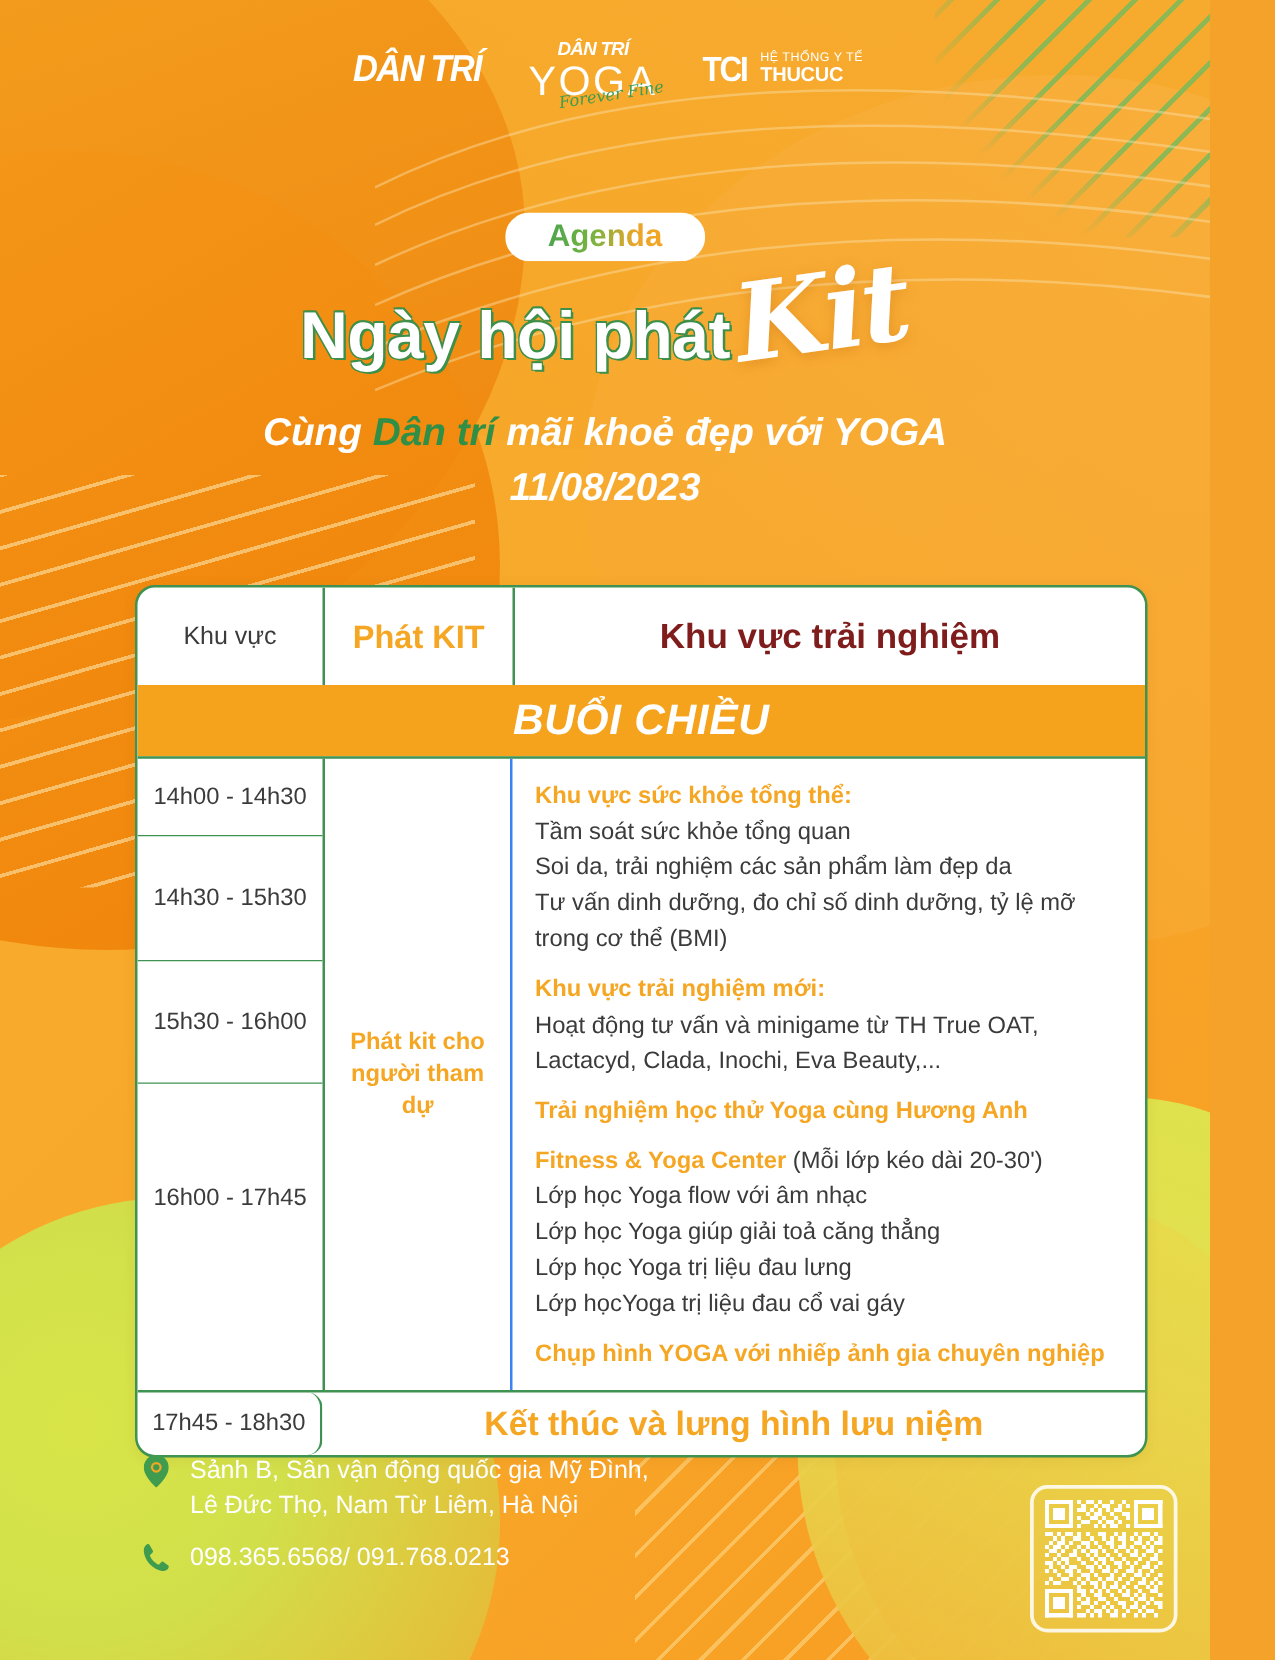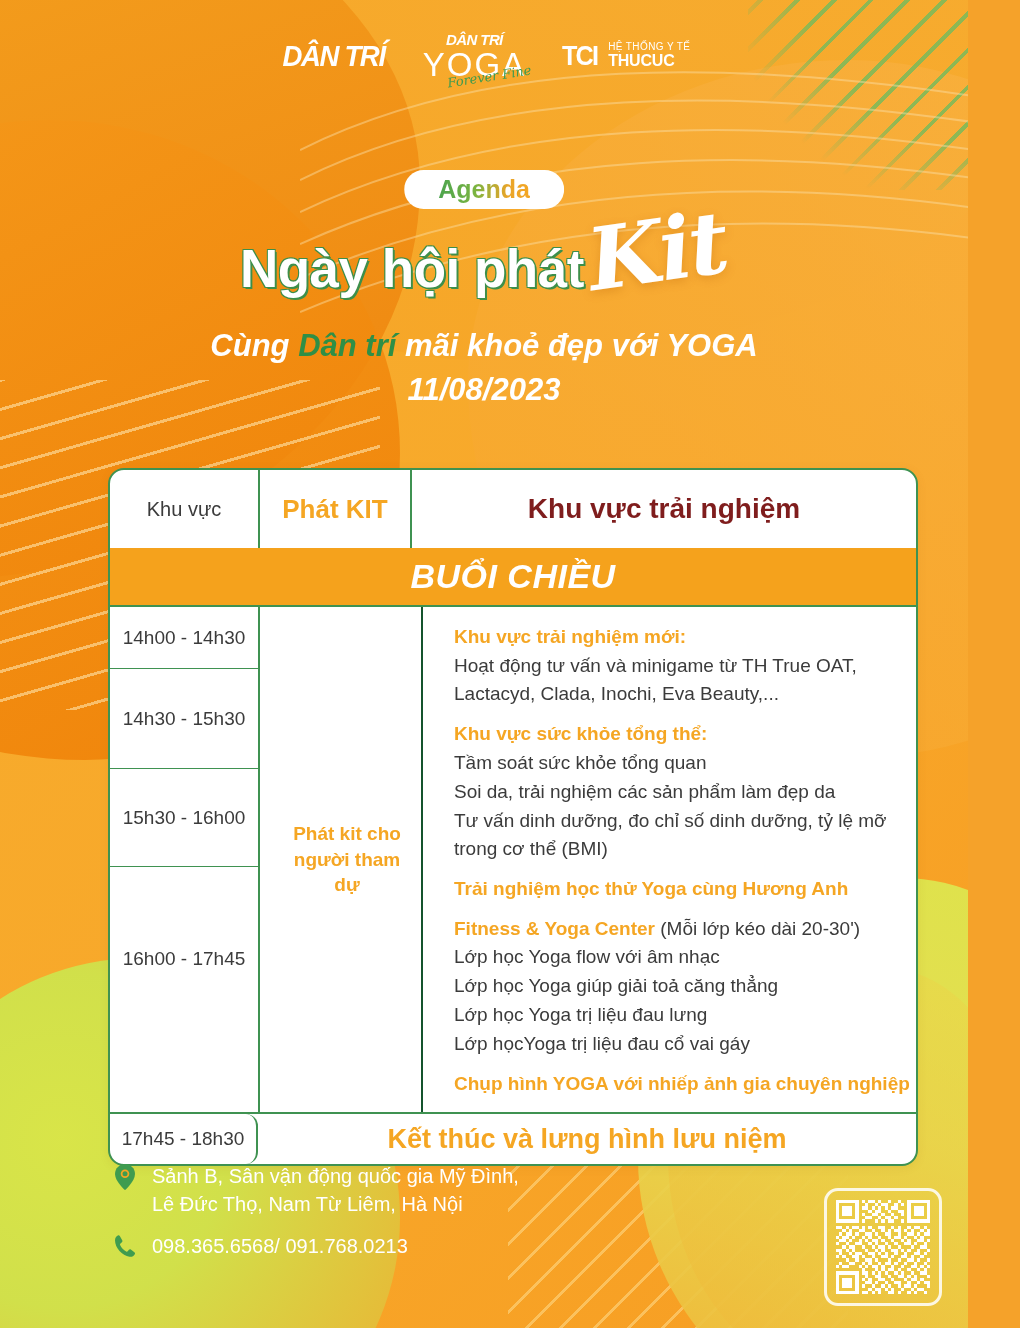--- a/index.html
+++ b/index.html
@@ -148,32 +148,32 @@
   .thead{display:flex;height:78px;}
   .th{display:flex;align-items:center;justify-content:center;text-align:center;}
   .th-1{width:148px;font-size:20px;color:#3b3b3b;border-right:2px solid #3f9251;}
   .th-2{width:150px;font-size:26px;font-weight:bold;color:#f5a623;border-right:2px solid #3f9251;}
   .th-3{flex:1;font-size:28px;font-weight:bold;color:#7f1d1d;}
   .session-bar{
     background:#f5a21c;color:#fff;text-align:center;
     font-size:34px;font-weight:bold;font-style:italic;letter-spacing:.5px;
     padding:9px 0;
   }
-  .body-row{display:flex;border-top:2px solid #3f9251;gap:13px;}
+  .body-row{display:flex;border-top:2px solid #3f9251;}
   .col-time{
     width:148px;border-right:2px solid #3f9251;display:flex;flex-direction:column;
   }
   .tcell{
     display:flex;align-items:center;justify-content:center;
     font-size:19px;color:#3b3b3b;border-bottom:1.5px solid #3f9251;
     box-sizing:border-box;
   }
   .tcell:last-child{border-bottom:none;}
   .col-kit{
-    width:150px;border-right:2px solid #14532d;
+    width:150px;border-right:2px solid #3b82f6;
     display:flex;align-items:center;justify-content:center;text-align:center;
     font-size:19px;font-weight:bold;color:#f5a623;line-height:1.35;padding:0 8px;
     box-sizing:border-box;
   }
   .col-exp{flex:1;padding:16px 0 14px 18px;box-sizing:border-box;}
   .grp{margin-bottom:11px;}
   .grp:last-child{margin-bottom:0;}
   .g-head{font-size:19px;font-weight:bold;color:#f5a623;line-height:1.5;}
   .g-head .plain{color:#3b3b3b;font-weight:normal;}
   .g-line{font-size:19px;color:#3b3b3b;line-height:1.52;}
@@ -280,34 +280,34 @@
         <div>
           <div>Phát kit cho</div>
           <div>người tham dự</div>
         </div>
       </div>
 
       <div class="col-exp">
 
         <div class="grp">
           <div class="g-head">
-            <span>Khu vực trải nghiệm mới:</span><span class="plain"></span>
-          </div>
-          <div class="g-line">Hoạt động tư vấn và minigame từ TH True OAT,</div>
-          <div class="g-line">Lactacyd, Clada, Inochi, Eva Beauty,...</div>
-        </div>
-
-        <div class="grp">
-          <div class="g-head">
             <span>Khu vực sức khỏe tổng thể:</span><span class="plain"></span>
           </div>
           <div class="g-line">Tầm soát sức khỏe tổng quan</div>
           <div class="g-line">Soi da, trải nghiệm các sản phẩm làm đẹp da</div>
           <div class="g-line">Tư vấn dinh dưỡng, đo chỉ số dinh dưỡng, tỷ lệ mỡ</div>
           <div class="g-line">trong cơ thể (BMI)</div>
+        </div>
+
+        <div class="grp">
+          <div class="g-head">
+            <span>Khu vực trải nghiệm mới:</span><span class="plain"></span>
+          </div>
+          <div class="g-line">Hoạt động tư vấn và minigame từ TH True OAT,</div>
+          <div class="g-line">Lactacyd, Clada, Inochi, Eva Beauty,...</div>
         </div>
 
         <div class="grp">
           <div class="g-head">
             <span>Trải nghiệm học thử Yoga cùng Hương Anh</span>
           </div>
         </div>
 
         <div class="grp">
           <div class="g-head">

